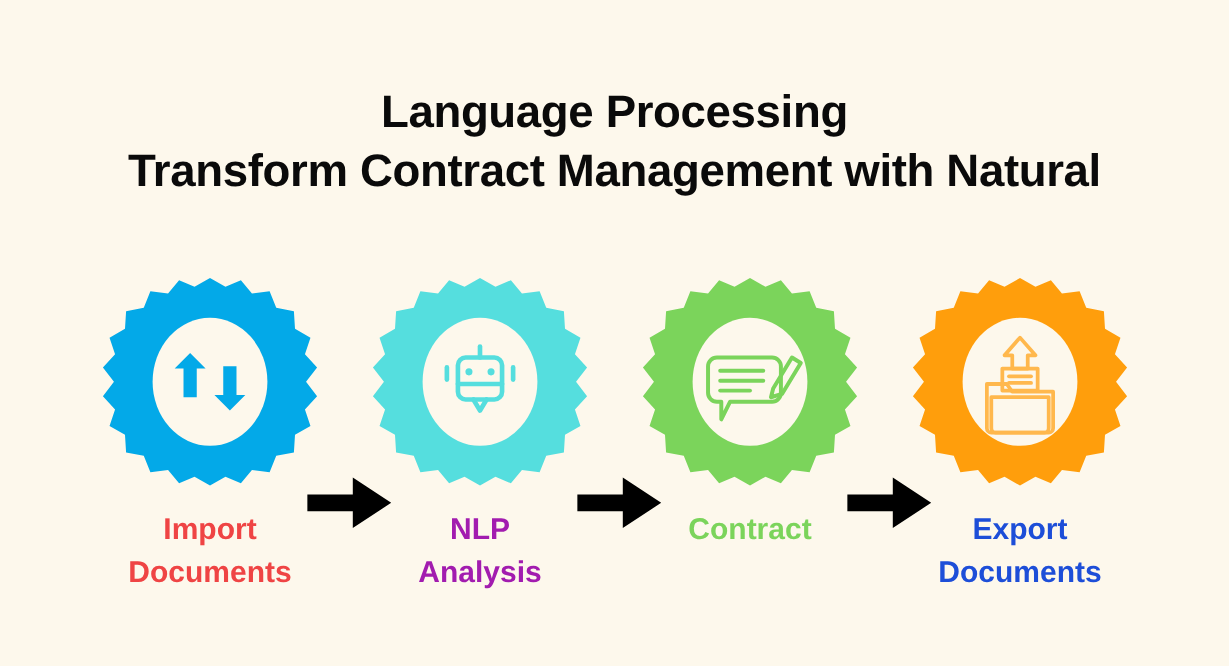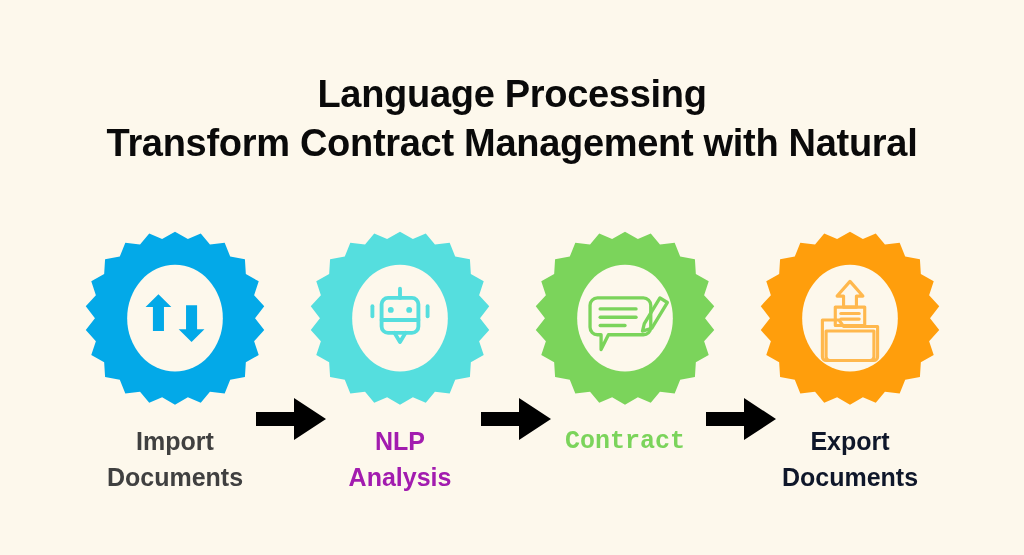--- a/index.html
+++ b/index.html
@@ -40,21 +40,21 @@
     height: 300px;
   }
   .step {
     position: absolute;
     top: 0;
     width: 226px;
     height: 300px;
   }
   .step-0 { left: 62px; }
   .step-1 { left: 287px; }
-  .step-2 { left: 512px; font-family: Liberation Mono, monospace; }
+  .step-2 { left: 512px; }
   .step-3 { left: 737px; }
 
   .gear-wrap {
     position: absolute;
     top: 0;
     left: 50%;
     transform: translateX(-50%);
     width: 184px;
     height: 184px;
   }
@@ -100,21 +100,21 @@
       <div class="gear-wrap">
         <svg viewBox="0 0 200 200" xmlns="http://www.w3.org/2000/svg">
           <path id="g0" fill="#03A9E8" d="M100 4 L114 12 L128 6 L138 18 L154 16 L160 31 L176 34 L177 50 L191 58 L186 73 L197 85 L187 98 L197 111 L186 123 L191 138 L177 146 L176 162 L160 165 L154 180 L138 178 L128 190 L114 184 L100 192 L86 184 L72 190 L62 178 L46 180 L40 165 L24 162 L23 146 L9 138 L14 123 L3 111 L13 98 L3 85 L14 73 L9 58 L23 50 L24 34 L40 31 L46 16 L62 18 L72 6 L86 12 Z"></path>
           <ellipse cx="100" cy="98" rx="52" ry="58" fill="#FDF8EC"></ellipse>
           <g fill="#03A9E8">
             <path d="M82 72 L96 86 L88 86 L88 112 L76 112 L76 86 L68 86 Z"></path>
             <path d="M118 124 L104 110 L112 110 L112 84 L124 84 L124 110 L132 110 Z"></path>
           </g>
         </svg>
       </div>
-      <div class="step-label" style="color:#404040">
+      <div class="step-label" style="color:#ef4444">
         <div>Import</div>
         <div>Documents</div>
       </div>
     </div>
 
     <div class="arrow arrow-0">
       <svg viewBox="0 0 72 46" xmlns="http://www.w3.org/2000/svg">
         <path fill="#000000" d="M0 16 L38 16 L38 2 L70 23 L38 44 L38 30 L0 30 Z"></path>
       </svg>
     </div>
@@ -181,20 +181,20 @@
           <g fill="none" stroke="#FFB84D" stroke-width="3.4" stroke-linecap="round" stroke-linejoin="round">
             <path d="M100 58 L114 74 L107 74 L107 86 L93 86 L93 74 L86 74 Z"></path>
             <path d="M84 86 L116 86 L116 106 L84 106 Z"></path>
             <line x1="90" y1="93" x2="110" y2="93"></line>
             <line x1="90" y1="99" x2="110" y2="99"></line>
             <path d="M70 100 L88 100 L93 107 L130 107 L130 140 A4 4 0 0 1 126 144 L74 144 A4 4 0 0 1 70 140 Z"></path>
             <path d="M74 112 L126 112 L126 140 A4 4 0 0 1 122 144 L78 144 A4 4 0 0 1 74 140 Z"></path>
           </g>
         </svg>
       </div>
-      <div class="step-label" style="color:#0f172a">
+      <div class="step-label" style="color:#1d4ed8">
         <div>Export</div>
         <div>Documents</div>
       </div>
     </div>
 
   </div>
 </div>
 
 </body></html>

